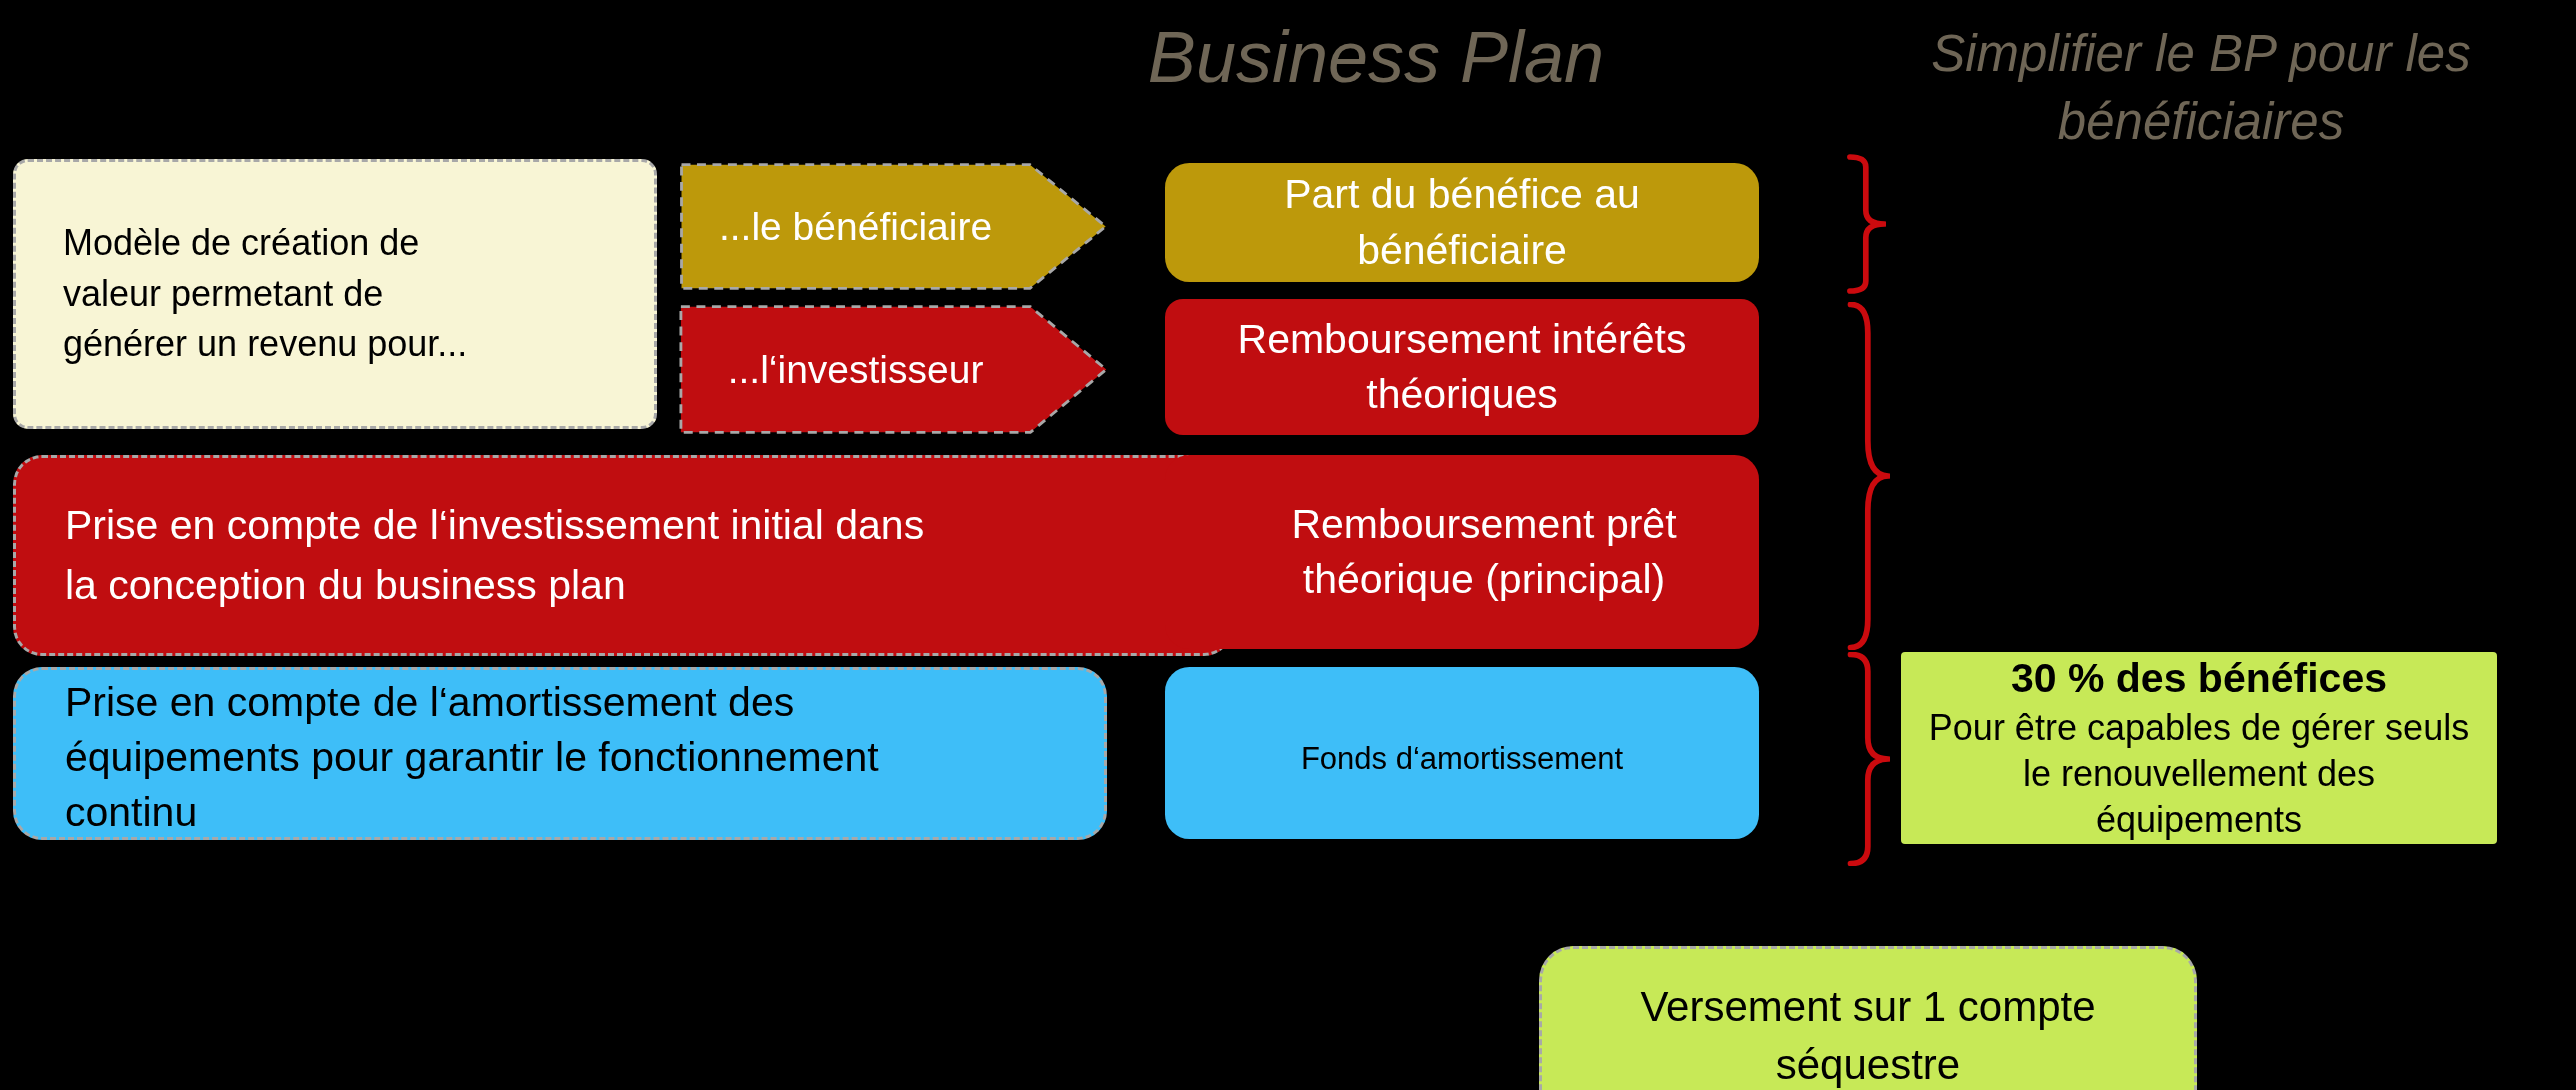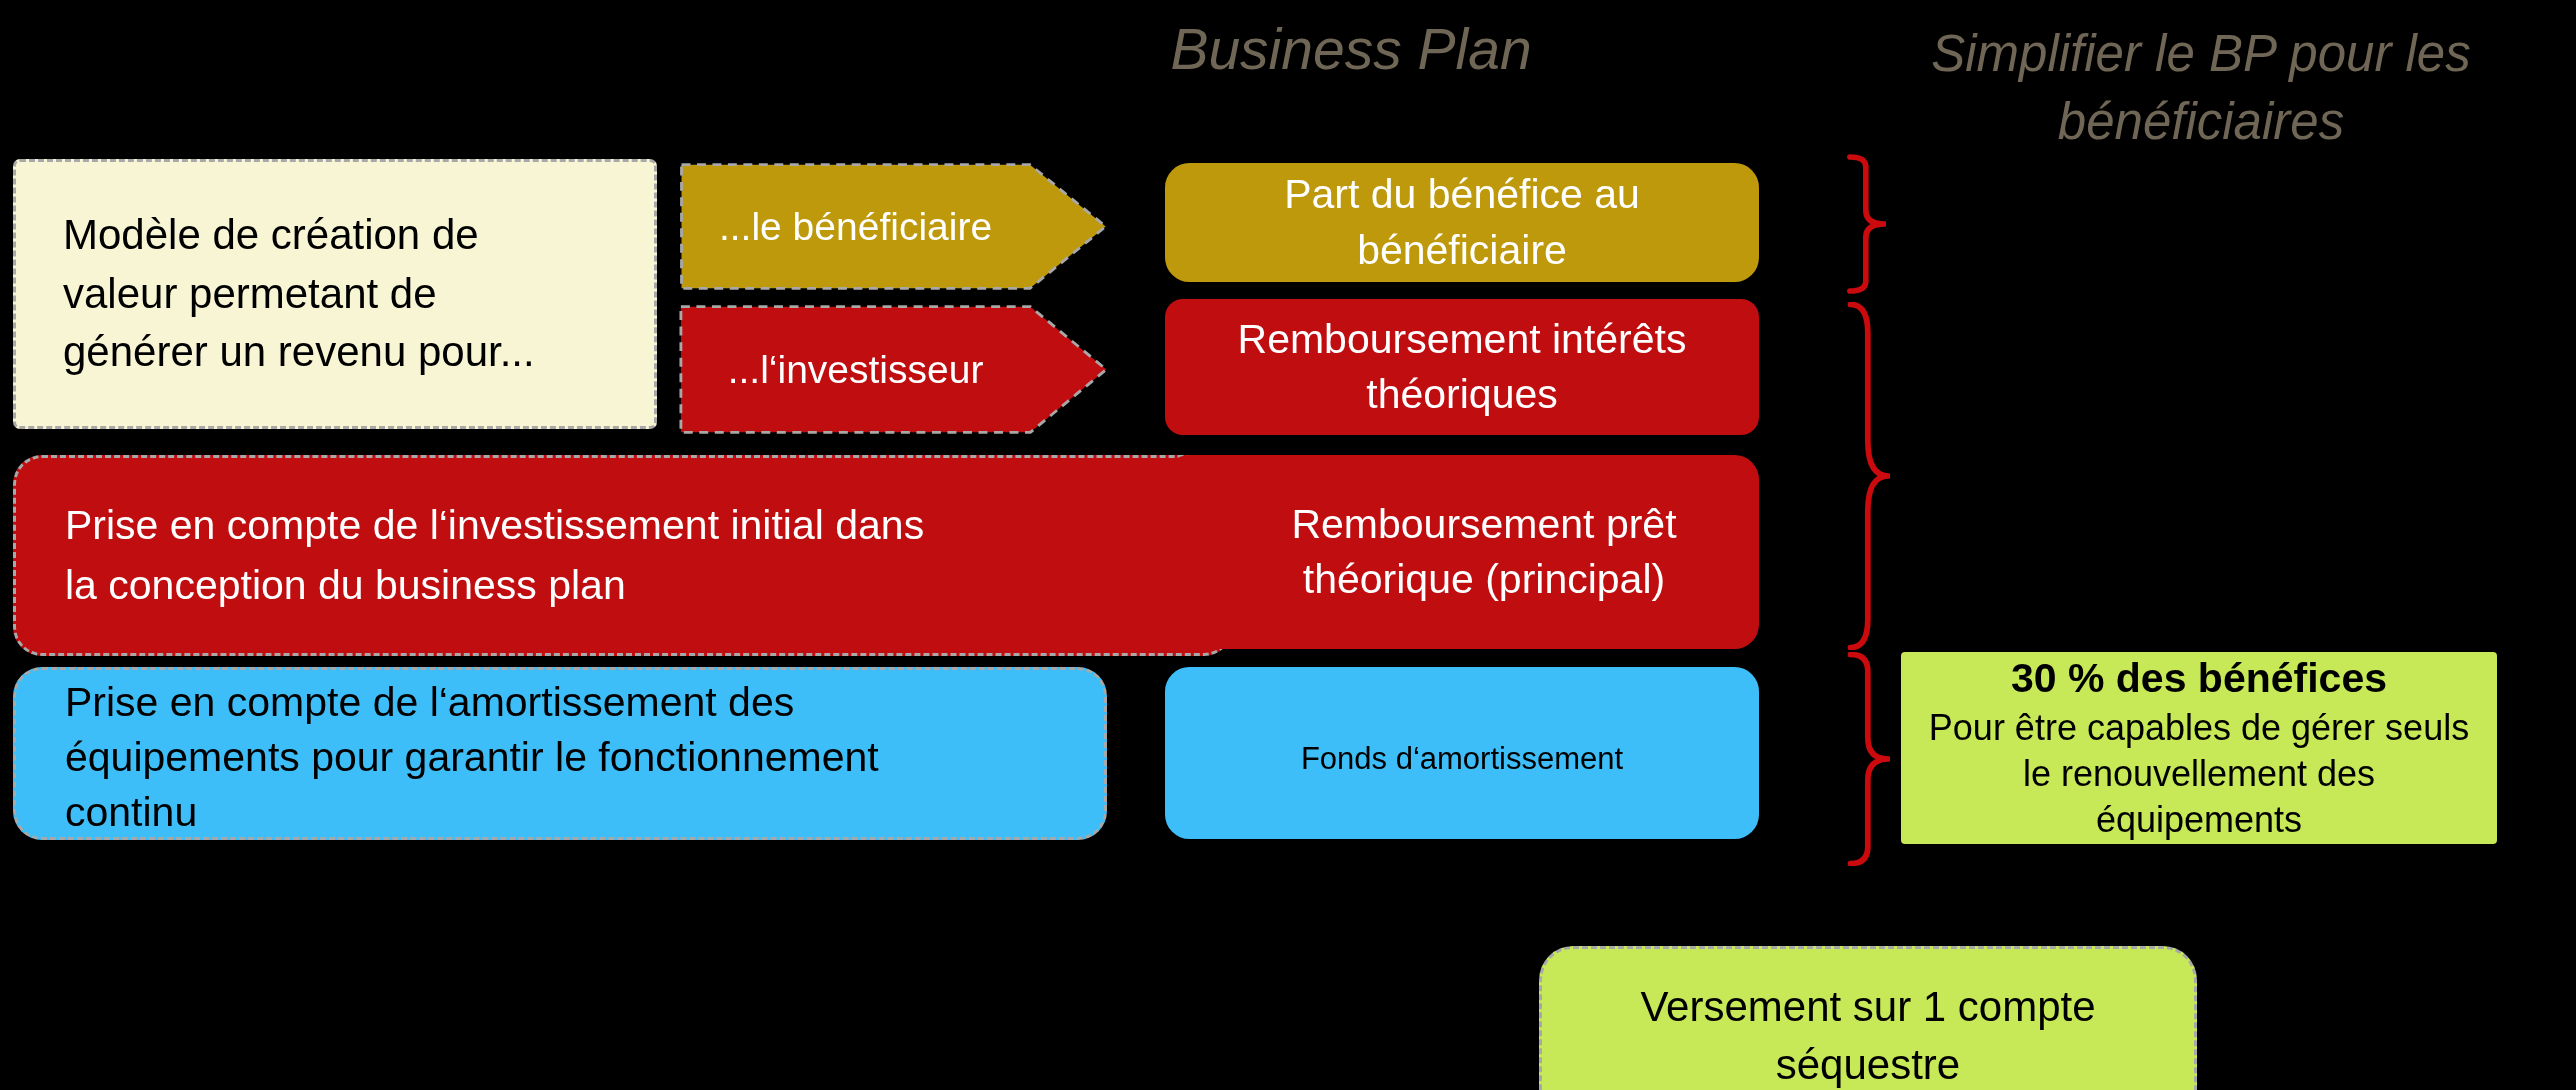--- a/index.html
+++ b/index.html
@@ -39,26 +39,26 @@
   }
   .brace { position: absolute; }
   .g-head { font-weight: bold; font-size: 41px; line-height: 1.25; }
   .g-body { font-size: 36px; line-height: 1.28; }
 </style>
 </head>
 <body>
 
 <div id="canvas" style="background: rgb(0, 0, 0);">
 
-  <div class="title" style="left: 1114px; top: 18px; width: 474px; font-size: 57px; line-height: 1.1; color: rgb(111, 102, 86);">Business Plan</div>
+  <div class="title" style="left: 1139px; top: 18px; width: 474px; font-size: 72px; line-height: 1.1; color: rgb(111, 102, 86);">Business Plan</div>
 
   <div class="title" style="left: 1903px; top: 19.6px; width: 596px; font-size: 51px; line-height: 1.35; color: rgb(111, 102, 86);">Simplifier le BP pour les
 bénéficiaires</div>
 
-  <div class="box dashed pre left" style="left: 13px; top: 159px; width: 644px; height: 270px; border-radius: 7px; font-size: 42px; line-height: 1.4; padding: 8.2px 24.5px 8.2px 47px; background: rgb(248, 245, 213); border-color: rgb(168, 168, 168); color: rgb(0, 0, 0);">Modèle de création de
+  <div class="box dashed pre left" style="left: 13px; top: 159px; width: 644px; height: 270px; border-radius: 15px; font-size: 36px; line-height: 1.4; padding: 8.2px 24.5px 8.2px 47px; background: rgb(248, 245, 213); border-color: rgb(168, 168, 168); color: rgb(0, 0, 0);">Modèle de création de
 valeur permetant de
 générer un revenu pour...</div>
 
   <div class="box dashed pre left" style="left: 13px; top: 455px; width: 1220px; height: 201px; border-radius: 29px; font-size: 41px; line-height: 1.44; padding: 8.2px 33px 8.2px 49px; background: rgb(192, 13, 16); border-color: rgb(168, 168, 168); color: rgb(255, 255, 255);">Prise en compte de l‘investissement initial dans
 la conception du business plan</div>
 
   <div class="box dashed pre left" style="left: 13px; top: 667px; width: 1094px; height: 173px; border-radius: 29px; font-size: 41px; line-height: 1.34; padding: 4.9px 33px 4.9px 49px; justify-content: flex-start; background: rgb(62, 190, 248); border-color: rgb(168, 168, 168); color: rgb(0, 0, 0);">Prise en compte de l‘amortissement des
 équipements pour garantir le fonctionnement
 continu</div>
 

